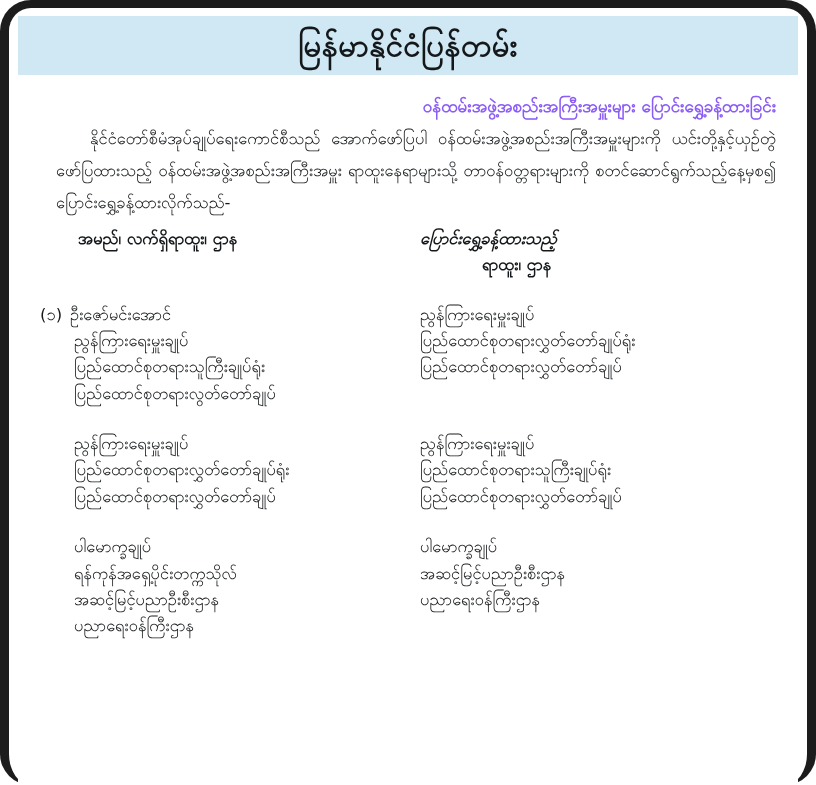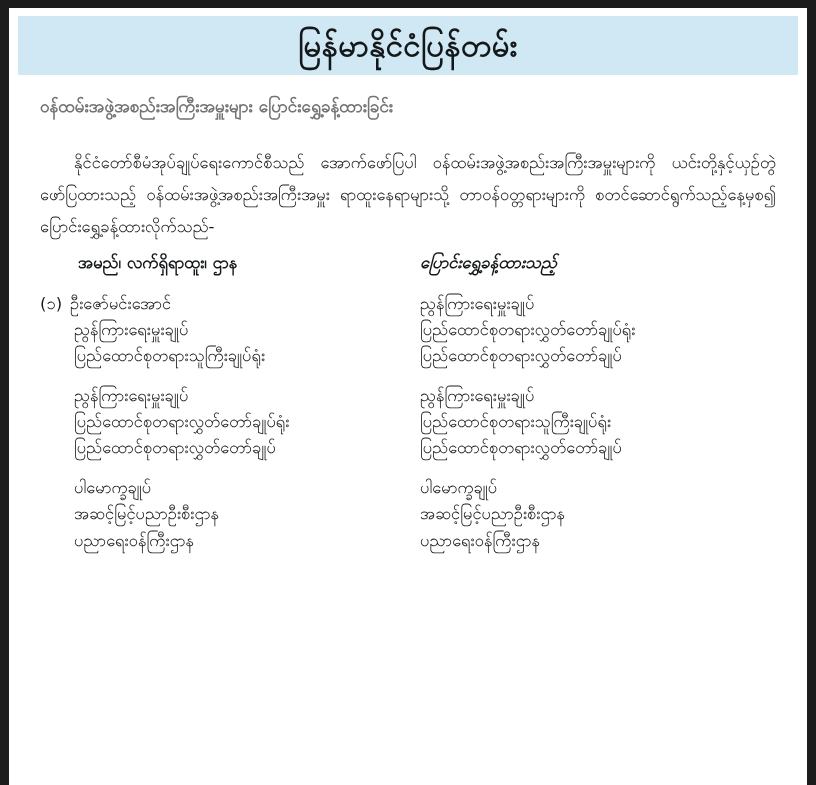--- a/index.html
+++ b/index.html
@@ -18,20 +18,21 @@
   
   .page-frame {
     position: absolute;
     inset: 0;
     border-left: 9px solid #1c1c1c;
     border-top: 8px solid #1c1c1c;
     border-right: 9px solid #1c1c1c;
     border-bottom: 0;
     box-sizing: border-box;
     background: #ffffff;
+    border-radius: 31px;
   }
   .page-inner {
     position: absolute;
     left: 9px;
     top: 8px;
     right: 9px;
     bottom: 0;
     background: #ffffff;
     overflow: hidden;
   }
@@ -47,32 +48,32 @@
     font-size: 31px;
     font-weight: bold;
     letter-spacing: 0.5px;
     color: #15181a;
     line-height: 1.1;
   }
   .content {
     padding: 12px 22px 0 22px;
   }
   .subtitle {
-    text-align: left;
+    text-align: right;
     font-size: 17px;
     font-weight: bold;
-    margin: 8px 0 27px 0;
-    color: #737373;
+    margin: 8px 0 3px 0;
+    color: #8b5cf6;
   }
   .para {
     font-size: 16.5px;
     line-height: 1.95;
     text-align: justify;
     text-justify: inter-word;
-    margin: 0 0 8px 0;
+    margin: 0 0 8px 16px;
     color: #15181a;
   }
   .para .indent { display: inline-block; width: 34px; }
   .colheads {
     display: flex;
     margin-top: 6px;
     font-size: 16.5px;
     font-weight: bold;
     color: #15181a;
     align-items: flex-end;
@@ -92,21 +93,21 @@
     font-size: 16.5px;
     font-weight: bold;
     color: #15181a;
     margin-top: 2px;
   }
   .colheads-sub .cs-left { width: 380px; }
   .colheads-sub .cs-right { flex: 1; padding-left: 62px; box-sizing: border-box; }
 
   .entry {
     display: flex;
-    margin-top: 13px;
+    margin-top: 24px;
   }
   .entry .col-left {
     width: 380px;
     box-sizing: border-box;
   }
   .entry .col-right {
     flex: 1;
     box-sizing: border-box;
   }
   .nameline {
@@ -140,27 +141,29 @@
       <div class="subtitle">ဝန်ထမ်းအဖွဲ့အစည်းအကြီးအမှူးများ ပြောင်းရွှေ့ခန့်ထားခြင်း</div>
 
       <p class="para"><span class="indent"></span><span>နိုင်ငံတော်စီမံအုပ်ချုပ်ရေးကောင်စီသည် အောက်ဖော်ပြပါ ဝန်ထမ်းအဖွဲ့အစည်းအကြီးအမှူးများကို ယင်းတို့နှင့်ယှဉ်တွဲဖော်ပြထားသည့် ဝန်ထမ်းအဖွဲ့အစည်းအကြီးအမှူး ရာထူးနေရာများသို့ တာဝန်ဝတ္တရားများကို စတင်ဆောင်ရွက်သည့်နေ့မှစ၍ ပြောင်းရွှေ့ခန့်ထားလိုက်သည်-</span></p>
 
       <div class="colheads">
         <div class="ch-left">အမည်၊ လက်ရှိရာထူး၊ ဌာန</div>
         <div class="ch-right">ပြောင်းရွှေ့ခန့်ထားသည့်</div>
       </div>
       <div class="colheads-sub">
         <div class="cs-left"></div>
+        <div class="cs-right">ရာထူး၊ ဌာန</div>
       </div>
 
       <div class="entry">
         <div class="col-left">
           <div class="nameline first"><span class="num">(၁)</span><span>ဦးဇော်မင်းအောင်</span></div>
           <div class="nameline rest">ညွန်ကြားရေးမှူးချုပ်</div>
           <div class="nameline rest">ပြည်ထောင်စုတရားသူကြီးချုပ်ရုံး</div>
+          <div class="nameline rest">ပြည်ထောင်စုတရားလွတ်တော်ချုပ်</div>
         </div>
         <div class="col-right">
           <div class="rightline">ညွန်ကြားရေးမှူးချုပ်</div>
           <div class="rightline">ပြည်ထောင်စုတရားလွှတ်တော်ချုပ်ရုံး</div>
           <div class="rightline">ပြည်ထောင်စုတရားလွှတ်တော်ချုပ်</div>
         </div>
       </div>
 
       <div class="entry">
         <div class="col-left">
@@ -171,20 +174,21 @@
         <div class="col-right">
           <div class="rightline">ညွန်ကြားရေးမှူးချုပ်</div>
           <div class="rightline">ပြည်ထောင်စုတရားသူကြီးချုပ်ရုံး</div>
           <div class="rightline">ပြည်ထောင်စုတရားလွှတ်တော်ချုပ်</div>
         </div>
       </div>
 
       <div class="entry">
         <div class="col-left">
           <div class="nameline rest">ပါမောက္ခချုပ်</div>
+          <div class="nameline rest">ရန်ကုန်အရှေ့ပိုင်းတက္ကသိုလ်</div>
           <div class="nameline rest">အဆင့်မြင့်ပညာဦးစီးဌာန</div>
           <div class="nameline rest">ပညာရေးဝန်ကြီးဌာန</div>
         </div>
         <div class="col-right">
           <div class="rightline">ပါမောက္ခချုပ်</div>
           <div class="rightline">အဆင့်မြင့်ပညာဦးစီးဌာန</div>
           <div class="rightline">ပညာရေးဝန်ကြီးဌာန</div>
         </div>
       </div>
 

